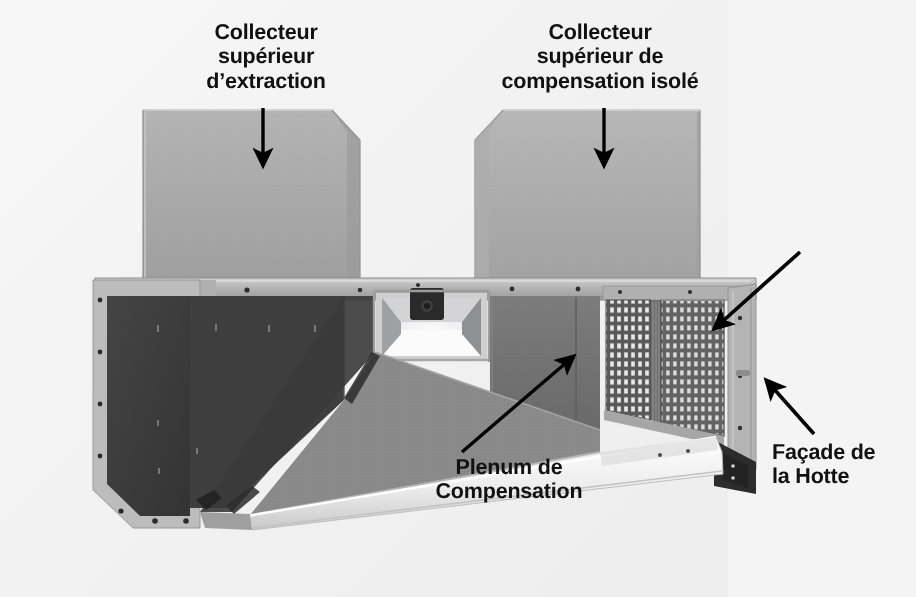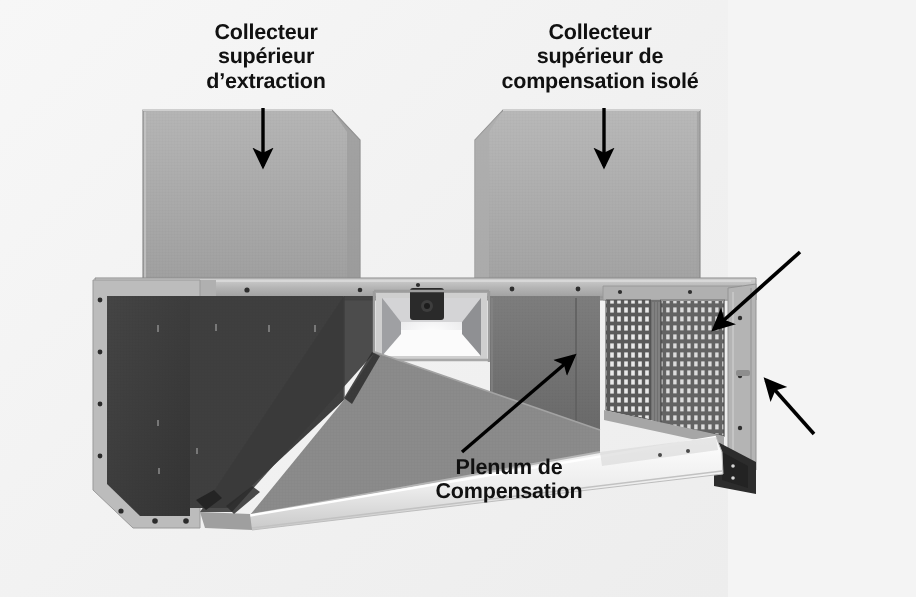--- a/index.html
+++ b/index.html
@@ -265,14 +265,16 @@
 d’extraction</div>
 
   <div class="callout" id="lbl-compensation">Collecteur
 supérieur de
 compensation isolé</div>
 
 
   <div class="callout" id="lbl-plenum">Plenum de
 Compensation</div>
 
+  <div class="callout" id="lbl-facade">Façade de
+la Hotte</div>
 
 </div>
 
 </body></html>

